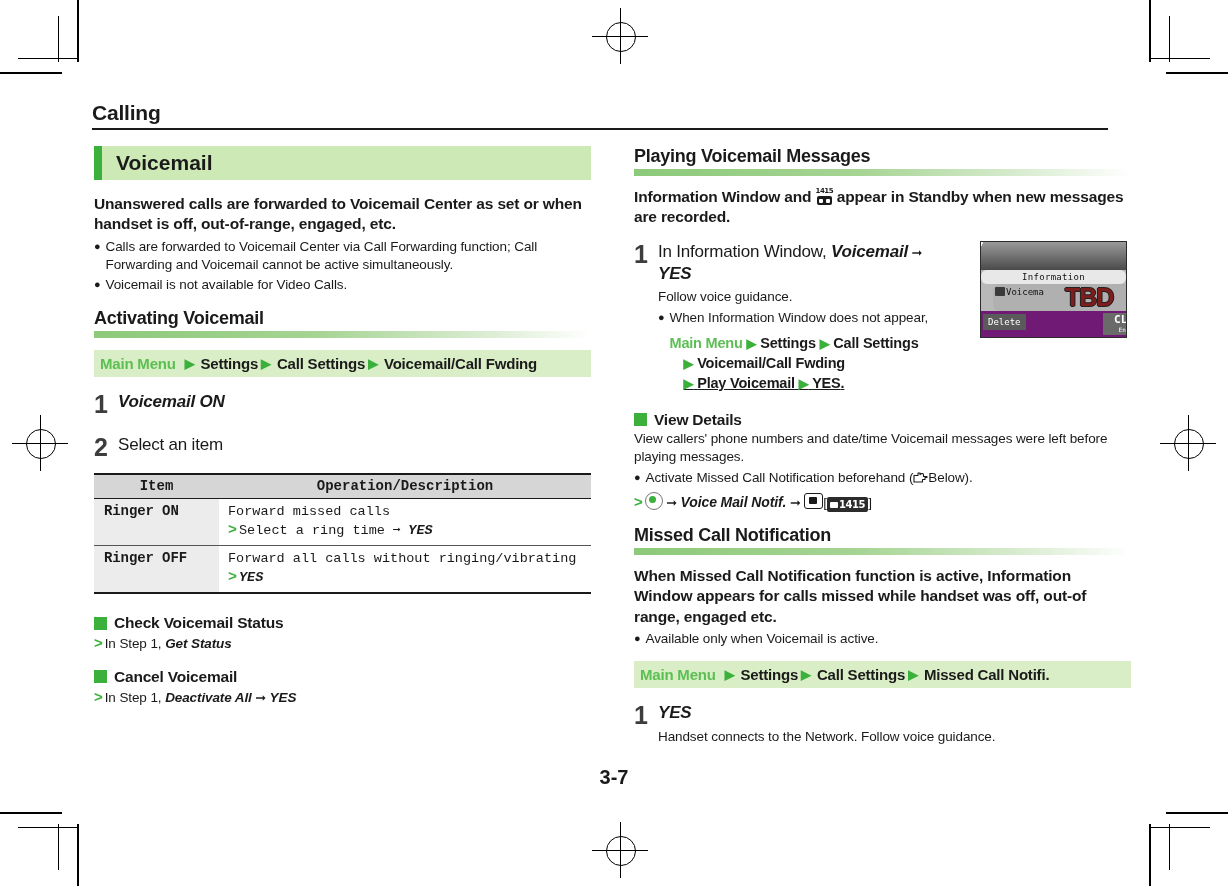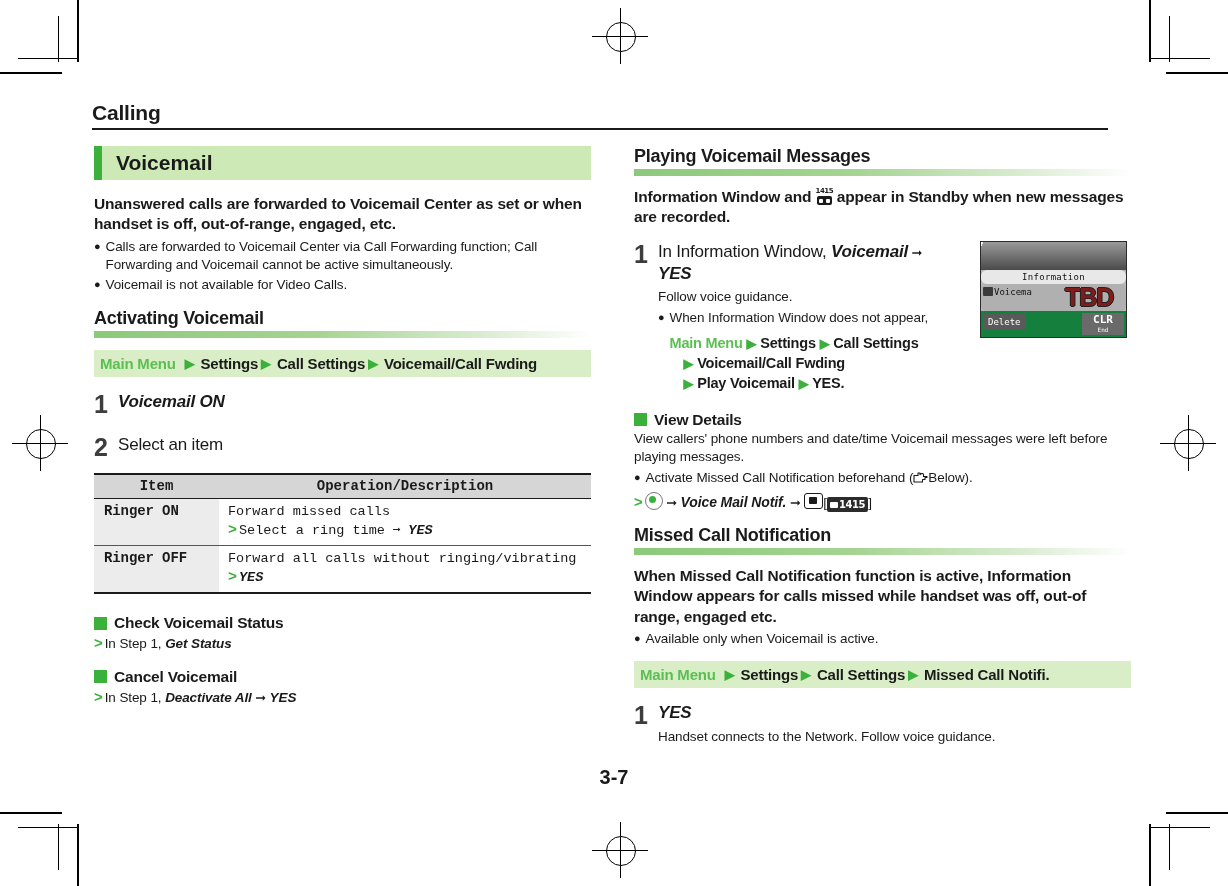--- a/index.html
+++ b/index.html
@@ -123,37 +123,37 @@
       linear-gradient(115deg, rgba(255,255,255,.85) 0 2px, transparent 2px 6px),
       linear-gradient(100deg, rgba(255,255,255,.6) 0 1px, transparent 1px 5px),
       linear-gradient(128deg, rgba(0,0,0,.45) 0 2px, transparent 2px 9px),
       linear-gradient(to bottom,#9a9a9a,#4a4a4a);
   }
   .phone .titlebar{
     position:absolute;left:0;top:28px;width:100%;height:14px;background:#e8e8e8;
     font-size:9px;color:#111;text-align:center;line-height:14px;letter-spacing:0.3px;border-radius:6px;
   }
   .phone .listarea{
-    position:absolute;left:0;top:42px;width:100%;height:27px;background:#b0b0b0;border-radius:6px;
+    position:absolute;left:12px;top:42px;width:100%;height:27px;background:#b0b0b0;border-radius:6px;
   }
   .phone .listrow{
     position:absolute;left:2px;top:3px;font-size:9px;color:#111;display:flex;align-items:center;
   }
   .phone .micon{
     width:10px;height:9px;background:#3a3a3a;margin-right:1px;border-radius:1px;
     display:inline-block;
   }
   .phone .tbd{
     position:absolute;left:48px;top:41px;font-size:25px;font-weight:bold;color:#7f1d1d;
     font-family:"Liberation Sans", sans-serif;letter-spacing:-1px;
     text-shadow:1px 0 0 #222,-1px 0 0 #222,0 1px 0 #222,0 -1px 0 #222;
     margin-left:36px;
   }
   .phone .softbar{
-    position:absolute;left:0;bottom:0;width:100%;height:26px;background:#15803d;
+    position:absolute;left:0;bottom:0;width:100%;height:26px;background:#701a75;padding-left:21px;
   }
   .phone .soft-left{
     position:absolute;left:2px;top:3px;background:#5a5a5a;color:#fff;font-size:9px;
     padding:3px 5px;
   }
   .phone .soft-right{
     position:absolute;right:2px;top:2px;background:#6a6a6a;color:#fff;
     width:42px;height:22px;text-align:center;
   }
   .phone .soft-right .big{font-size:11px;font-weight:bold;line-height:12px;display:block;margin-top:1px;}
@@ -375,21 +375,21 @@
                 <span style="display:block;margin-top:6px;font-weight:bold;font-size:14.5px;line-height:1.4;letter-spacing:-0.2px;">
                   <span style="color:#5cbf53;">Main Menu</span>
                   <span class="arrow" style="color:#3bb03b;font-size:13px;">▶</span>
                   <span>Settings</span>
                   <span class="arrow" style="color:#3bb03b;font-size:13px;">▶</span>
                   <span>Call Settings</span>
                   <span style="display:block;margin-left:14px;">
                     <span class="arrow" style="color:#3bb03b;font-size:13px;">▶</span>
                     <span>Voicemail/Call Fwding</span>
                   </span>
-                  <span style="display:block;margin-left:14px;">
+                  <span style="display:block;margin-left:14px;text-decoration:underline;">
                     <span class="arrow" style="color:#3bb03b;font-size:13px;">▶</span>
                     <span>Play Voicemail</span>
                     <span class="arrow" style="color:#3bb03b;font-size:13px;">▶</span>
                     <span>YES</span><span>.</span>
                   </span>
                 </span>
               </span>
             </div>
           </div>
         </div>

